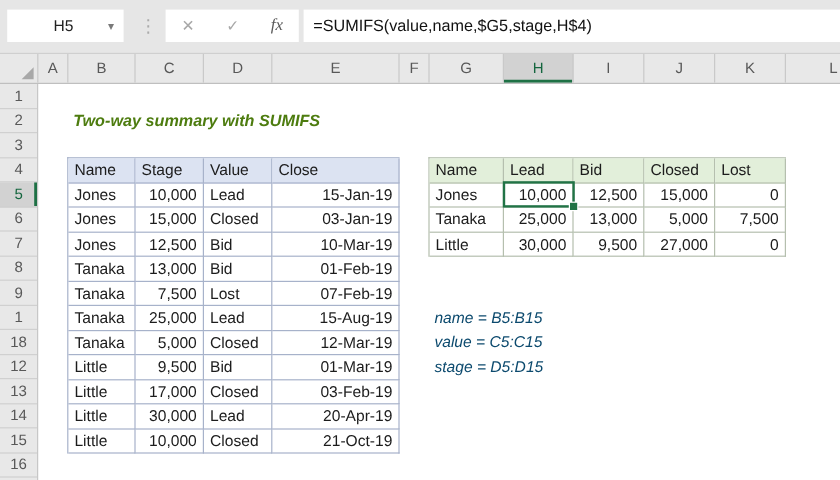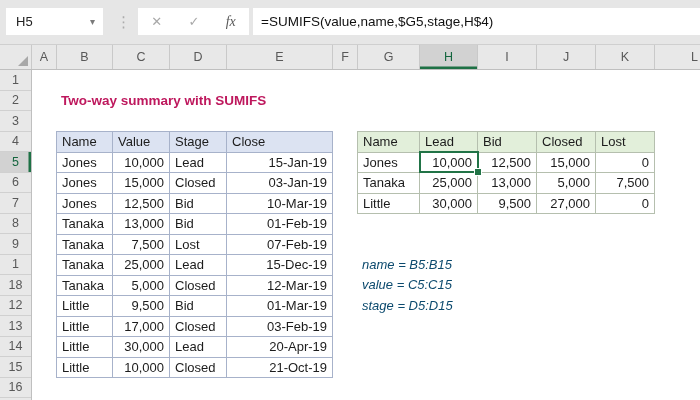--- a/index.html
+++ b/index.html
@@ -4,21 +4,21 @@
 <style>
   html,body{margin:0;padding:0;}
   body{
     width:700px;height:400px;overflow:hidden;position:relative;
     font-family:"Liberation Sans", sans-serif;
     background:#ffffff;color:#1c1c1c;
     -webkit-font-smoothing:antialiased;
   }
   
   .topbar{position:absolute;left:0;top:0;width:700px;height:45px;background:#e6e6e6;border-bottom:1px solid #cfcfcf;box-sizing:border-box;}
-  .namebox{position:absolute;left:6px;top:8px;width:97px;height:27px;background:#fff;display:flex;align-items:center;font-size:13px;color:#222;}
+  .namebox{position:absolute;left:6px;top:8px;width:97px;height:27px;background:#fff;display:flex;align-items:center;font-size:13px;color:#222;text-align:center;}
   .namebox .ref{padding-left:10px;flex:1;}
   .namebox .caret{font-size:10px;color:#7a7a7a;padding-right:8px;}
   .dots{position:absolute;left:116px;top:8px;height:27px;display:flex;align-items:center;color:#ababab;font-size:15px;}
   .fxbox{position:absolute;left:138px;top:8px;width:111px;height:27px;background:#fff;display:flex;align-items:center;justify-content:space-around;}
   .xicon,.checkicon{color:#a8a8a8;font-size:13px;}
   .fxicon{color:#5a5a5a;font-size:14px;font-family:"Liberation Serif",serif;font-style:italic;font-weight:normal;}
   .formulabar{position:absolute;left:253px;top:8px;width:447px;height:27px;background:#fff;display:flex;align-items:center;}
   .formulabar .ftext{padding-left:8px;font-size:13.5px;color:#111;white-space:nowrap;}
   
   .colheaders{position:absolute;left:0;top:45px;width:700px;height:25px;background:#e8e8e8;border-bottom:1px solid #bfbfbf;box-sizing:border-box;display:flex;overflow:hidden;}
@@ -37,21 +37,21 @@
   .colcells .colcell:nth-of-type(9){width:59px}
   .colcells .colcell:nth-of-type(10){width:59px}
   .colcells .colcell:nth-of-type(11){width:59px}
   .colcells .colcell:nth-of-type(12){width:80px}
   
   .rowheaders{position:absolute;left:0;top:70px;width:32px;height:330px;background:#e8e8e8;border-right:1px solid #bfbfbf;box-sizing:border-box;display:flex;flex-direction:column;overflow:hidden;}
   .rowcell{height:20.5px;box-sizing:border-box;border-bottom:1px solid #d0d0d0;display:flex;align-items:center;justify-content:center;font-size:12.5px;color:#585858;flex-shrink:0;}
   .rowheaders .rowcell:nth-of-type(5){background:#d2d2d2;color:#15663f;box-shadow:inset -2.5px 0 0 #1e7145;}
   
   .sheetbody{position:absolute;left:32px;top:70px;width:668px;height:330px;background:#fff;overflow:hidden;}
-  .sheettitle{position:absolute;left:29px;top:20px;height:21px;display:flex;align-items:center;font-size:13.5px;font-weight:bold;color:#be185d;white-space:nowrap;}
+  .sheettitle{position:absolute;left:29px;top:20px;height:21px;display:flex;align-items:center;font-size:13.5px;font-weight:bold;color:#4d7c0f;white-space:nowrap;font-style:italic;}
   
   .xtable{position:absolute;border-top:1px solid;border-left:1px solid;box-sizing:border-box;}
   .trow{display:flex;height:20.5px;box-sizing:border-box;}
   .tcell{box-sizing:border-box;border-right:1px solid;border-bottom:1px solid;display:flex;align-items:center;padding:0 5px;font-size:13px;white-space:nowrap;overflow:hidden;flex-shrink:0;}
   
   .t1{left:24px;top:61px;border-color:#a7b2ca;}
   .t1 .tcell{border-color:#a7b2ca;}
   .t1 .hrow .tcell{background:#dce3f2;}
   .t1 .tcell:nth-of-type(1){width:56px}
   .t1 .tcell:nth-of-type(2){width:57px}
@@ -135,22 +135,22 @@
   </div>
 
 <div class="sheetbody">
 
   <div class="sheettitle">Two-way summary with SUMIFS</div>
 
   <div class="xtable t1">
     <div class="trow hrow">
 
     <div class="tcell">Name</div>
+        <div class="tcell">Stage</div>
         <div class="tcell">Value</div>
-        <div class="tcell">Stage</div>
         <div class="tcell">Close</div>
       </div>
     <div>
 
         <div class="trow brow">
           <div class="tcell">Jones</div>
           <div class="tcell">10,000</div>
           <div class="tcell">Lead</div>
           <div class="tcell">15-Jan-19</div>
         </div>
@@ -180,21 +180,21 @@
           <div class="tcell">Tanaka</div>
           <div class="tcell">7,500</div>
           <div class="tcell">Lost</div>
           <div class="tcell">07-Feb-19</div>
         </div>
 
         <div class="trow brow">
           <div class="tcell">Tanaka</div>
           <div class="tcell">25,000</div>
           <div class="tcell">Lead</div>
-          <div class="tcell">15-Dec-19</div>
+          <div class="tcell">15-Aug-19</div>
         </div>
 
         <div class="trow brow">
           <div class="tcell">Tanaka</div>
           <div class="tcell">5,000</div>
           <div class="tcell">Closed</div>
           <div class="tcell">12-Mar-19</div>
         </div>
 
         <div class="trow brow">

